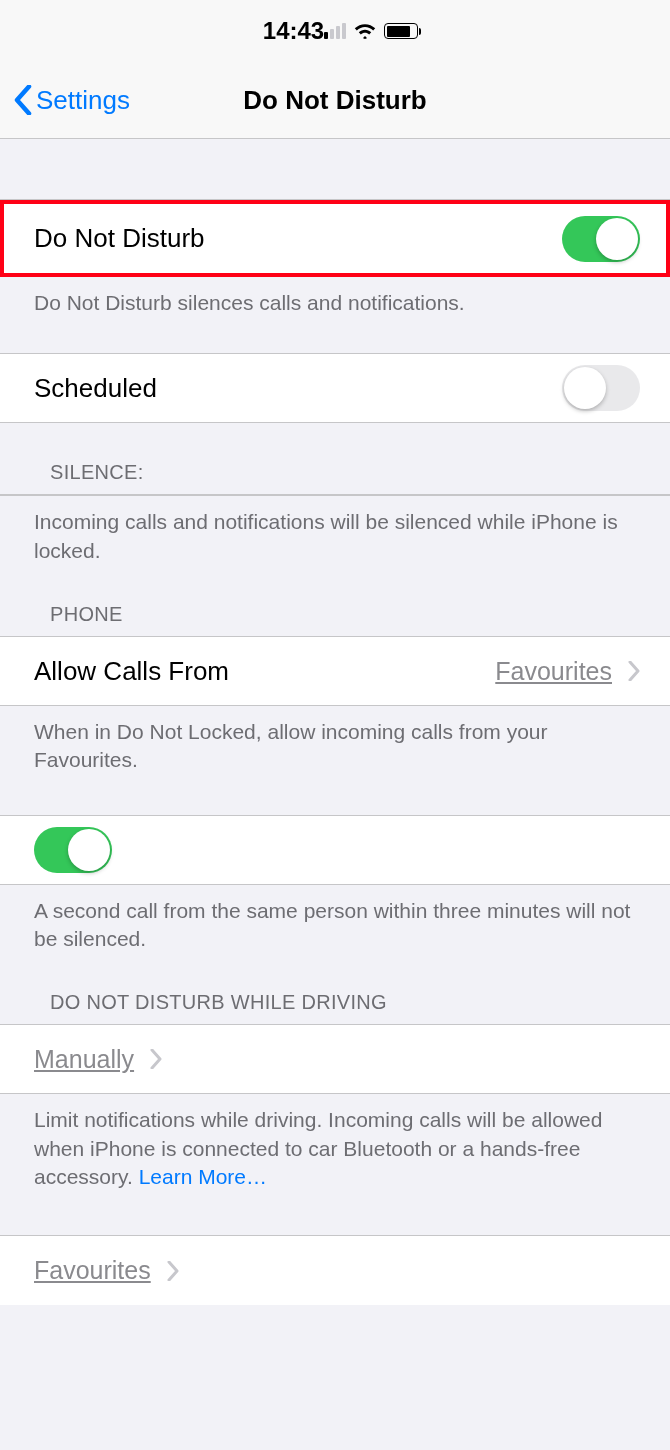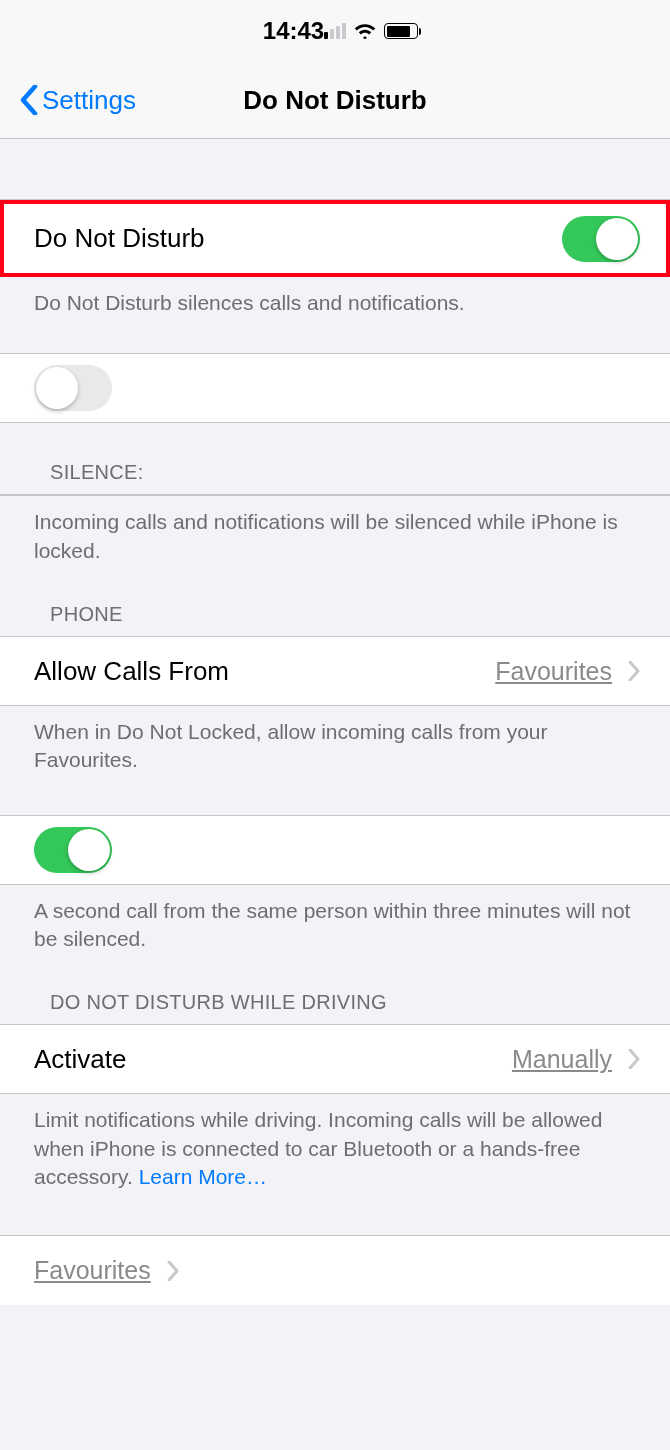--- a/index.html
+++ b/index.html
@@ -51,21 +51,21 @@
     background:#f8f8f8;
     border-bottom:1px solid var(--hairline);
     display:flex;
     align-items:center;
     position:relative;
   }
   .nav-back{
     display:flex;align-items:center;gap:4px;
     color:var(--link);
     font-size:26px;
-    padding-left:20px;
+    padding-left:14px;
     cursor:pointer;
   }
   .nav-back svg{display:block;}
   .nav-title{
     position:absolute;left:0;right:0;text-align:center;
     font-size:26px;font-weight:700;pointer-events:none;
   }
   
   .row{
     background:var(--row-bg);
@@ -167,20 +167,21 @@
   <div class="label">Do Not Disturb</div>
   <div class="toggle on">
       <div class="knob"></div>
     </div>
 </div>
 <div class="group-footer">Do Not Disturb silences calls and notifications.</div>
 
 <div style="height:36px"></div>
 
 <div class="row first">
+  <div class="label">Scheduled</div>
   <div class="toggle off">
       <div class="knob"></div>
     </div>
 </div>
 
 <div class="group-header tight">SILENCE:</div>
 <div class="option-group">
 </div>
 <div class="group-footer">Incoming calls and notifications will be silenced while iPhone is locked.</div>
 
@@ -200,21 +201,20 @@
 
 <div class="row first">
   <div class="toggle on">
       <div class="knob"></div>
     </div>
 </div>
 <div class="group-footer">A second call from the same person within three minutes will not be silenced.</div>
 
 <div class="group-header tight">DO NOT DISTURB WHILE DRIVING</div>
 <div class="row first">
-  <div class="label">Activate</div>
   <div class="value">Manually</div>
   <div class="chevron">
     <svg width="12" height="20" viewBox="0 0 12 20">
         <path d="M2 1l8 9-8 9" stroke="#c7c7cc" stroke-width="3" fill="none" stroke-linecap="round" stroke-linejoin="round"></path>
       </svg>
   </div>
 </div>
 <div class="group-footer">
   <span>Limit notifications while driving. Incoming calls will be allowed when iPhone is connected to car Bluetooth or a hands-free accessory. </span><a href="#">Learn More…</a>
 </div>

